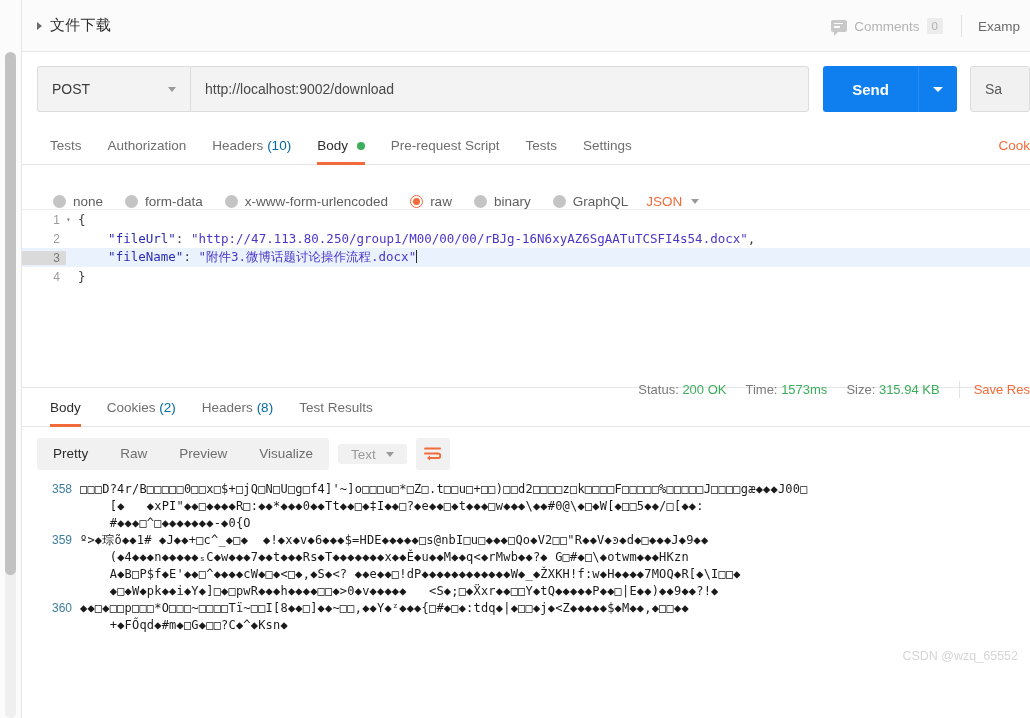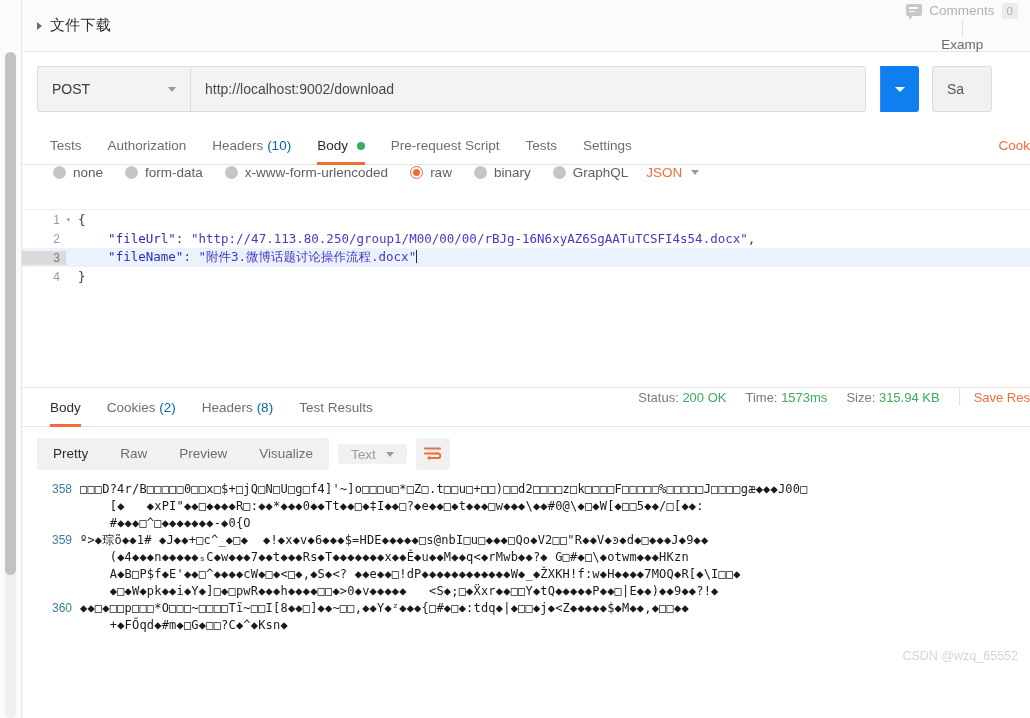--- a/index.html
+++ b/index.html
@@ -43,21 +43,21 @@
   .caret-right {
     width:0;height:0;
     border-left:5px solid #6b6b6b;
     border-top:4px solid transparent;
     border-bottom:4px solid transparent;
   }
   .req-title { font-size:15px; color:#2d2d2d; letter-spacing:.3px; }
 
   .titlebar-right {
     position:absolute; right:0; top:0; height:52px;
-    display:flex; align-items:center; gap:0;flex-direction:column;
+    display:flex; align-items:center; gap:0;
   }
   .comments-btn {
     display:flex; align-items:center; gap:7px;
     color:#b3b3b3; font-size:13.5px; padding:0 12px; height:30px;
   }
   .comment-bubble { position:relative; width:16px; height:13px; }
   .comment-bubble > span {
     position:absolute; left:0; top:0; width:16px; height:12px;
     background:#c8c8c8; border-radius:2px;
   }
@@ -151,21 +151,21 @@
     display:inline-block; width:8px; height:8px; border-radius:50%;
     background:#3aae5a; margin-left:5px; vertical-align:middle;
   }
   .cookies-link {
     position:absolute; right:0; bottom:11px;
     color:#f26b3a; font-size:13.5px; white-space:nowrap;
   }
 
   
   .bodytypes {
-    display:flex; align-items:flex-start; height:44px; padding-left:31px; gap:0;
+    display:flex; align-items:flex-end; height:44px; padding-left:31px; gap:0;
   }
   .radio-item { display:flex; align-items:center; gap:7px; margin-right:22px; }
   .radio-dot {
     width:13px; height:13px; border-radius:50%; background:#c4c4c4;
     display:flex; align-items:center; justify-content:center;
   }
   .radio-dot.sel { background:#fff; border:1.5px solid #f26b3a; }
   .radio-dot.sel::after {
     content:""; width:7px; height:7px; border-radius:50%; background:#f26b3a;
   }
@@ -199,21 +199,21 @@
   }
 
   
   .resptabs {
     position:relative; display:flex; align-items:flex-end;
     height:40px; border-top:1px solid #e6e6e6; border-bottom:1px solid #e6e6e6;
     padding-left:15px;
   }
   .resptabs-inner { display:flex; align-items:flex-end; }
   .meta-right {
-    position:absolute; right:0; bottom:20px;
+    position:absolute; right:0; bottom:28px;
     display:flex; align-items:center; gap:0; font-size:13px;margin-top:41px;
   }
   .meta-item { color:#7a7a7a; margin-right:19px; white-space:nowrap; }
   .meta-val { color:#3aae5a; }
   .meta-div { width:1px; height:17px; background:#e2e2e2; margin-right:14px; }
   .saveresp { color:#f26b3a; font-size:13px; white-space:nowrap; }
 
   
   .viewbar { display:flex; align-items:center; padding:11px 0 11px 15px; gap:9px; }
   .seg {
@@ -288,20 +288,21 @@
 
     <div class="urlrow">
       <div class="method-box">
         <span class="method-label">POST</span>
         <span class="tri-down"></span>
       </div>
       <div class="url-box">
         <span class="url-text">http://localhost:9002/download</span>
       </div>
       <div class="send-wrap">
+        <div class="send-btn">Send</div>
         <div class="send-split">
           <span class="tri-down-w"></span>
         </div>
       </div>
       <div class="save-btn">Sa</div>
     </div>
 
     <div class="reqtabs">
       <div class="rtab">
         <span>Tests</span>

